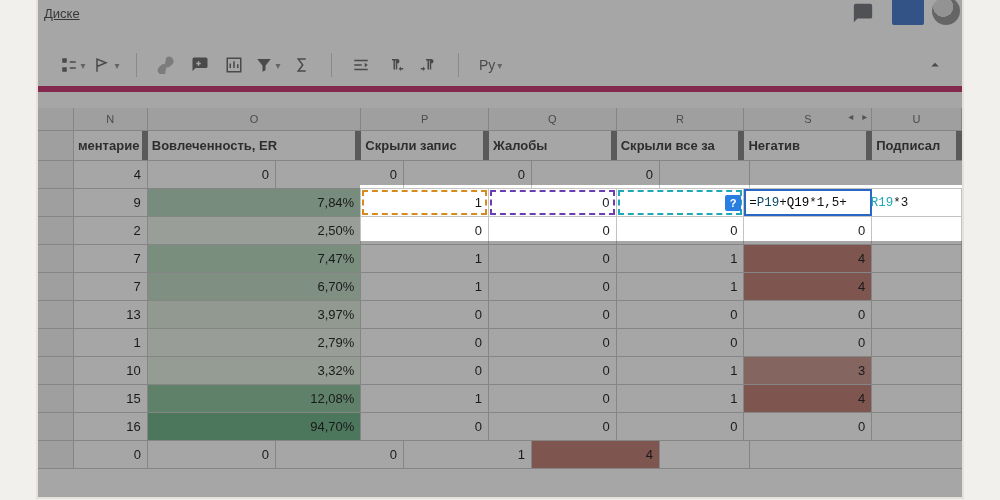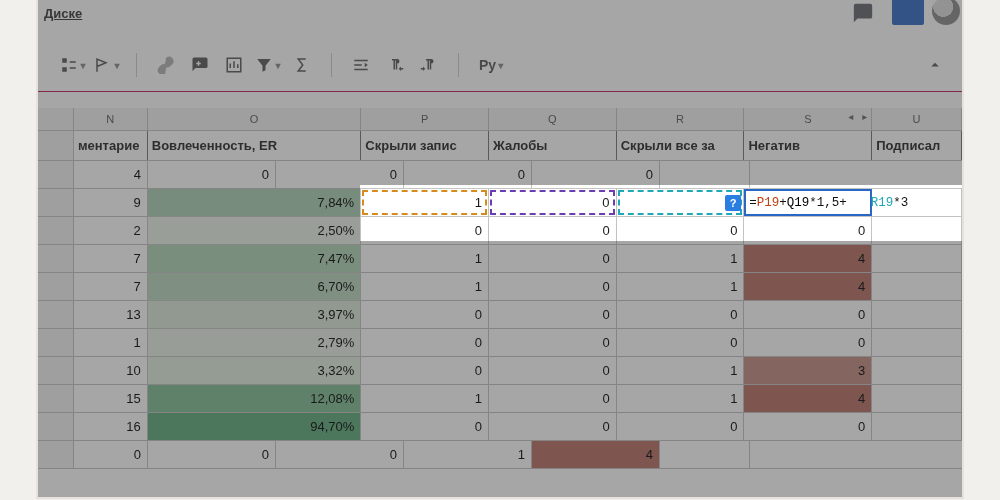--- a/index.html
+++ b/index.html
@@ -25,22 +25,21 @@
     pointer-events:none;
   }
   .dark > div { position:absolute; background:rgba(60,60,60,0.46); }
   .dark .t { left:0; top:0; right:0; height:185px; }
   .dark .b { left:0; top:241px; right:0; bottom:0; }
   .dark .l { left:0; top:185px; width:322px; height:56px; }
   
   .chrome {
     position:absolute; left:0; top:0; right:0; height:92px;
     background:#fff;
-    border-bottom:1px solid #be185d;
-    font-weight:bold;
+    border-bottom:6px solid #be185d;
   }
   .topbar {
     position:absolute; left:0; top:0; right:0; height:26px;
     display:flex; align-items:center;
     font-size:13px;
   }
   .disk-link { text-decoration:underline; color:#333; margin-left:6px; cursor:pointer;}
   .topbar .spacer { flex:1; }
   .blue-btn {
     background:#2b67c6; color:#fff; height:30px;
@@ -104,21 +103,21 @@
   .colhdr .navtri.r { right:4px;}
   
   .lblrow {
     display:flex; height:30px;
     border-bottom:1px solid #c3c3c3;
     font-size:13px; font-weight:600; color:#222;
     align-items:stretch;
     background:#fff;
   }
   .lbl {
-    border-right:1px solid #737373;
+    border-right:6px solid #737373;
     display:flex; align-items:center;
     padding:0 4px;
     overflow:hidden; white-space:nowrap;
   }
   
   .rows { }
   .row {
     display:flex; height:28px;
     border-bottom:1px solid #c3c3c3;
     font-size:13px; color:#1a1a1a;
@@ -176,21 +175,21 @@
   .formula-cell {
     justify-content:flex-start;
     border:2px solid #2a66c4;
     font-family:"Courier New", monospace;
     font-size:12.5px;
     padding-left:3px;
     background:#fff;
     overflow:visible;
   }
   .formula-cell .eq { color:#111;}
-  .fc-orange{color:#c2410c;}
+  .fc-orange{color:#0c4a6e;}
   .fc-purple{color:#000000;text-align:center;}
   .fc-teal{color:#1fa8b6;padding-left:24px;}
   .fc-plain{color:#111;}
 </style>
 </head>
 <body>
 
 <div class="stage">
 
   <div class="chrome">

